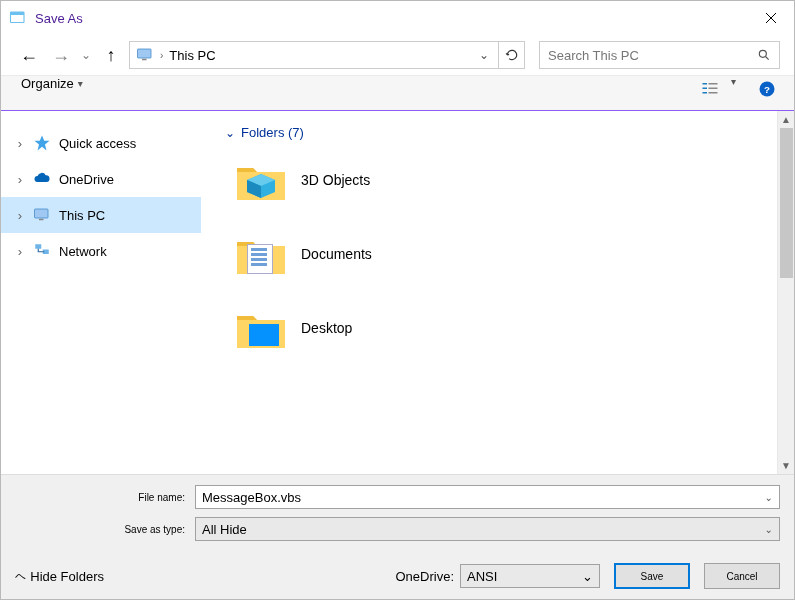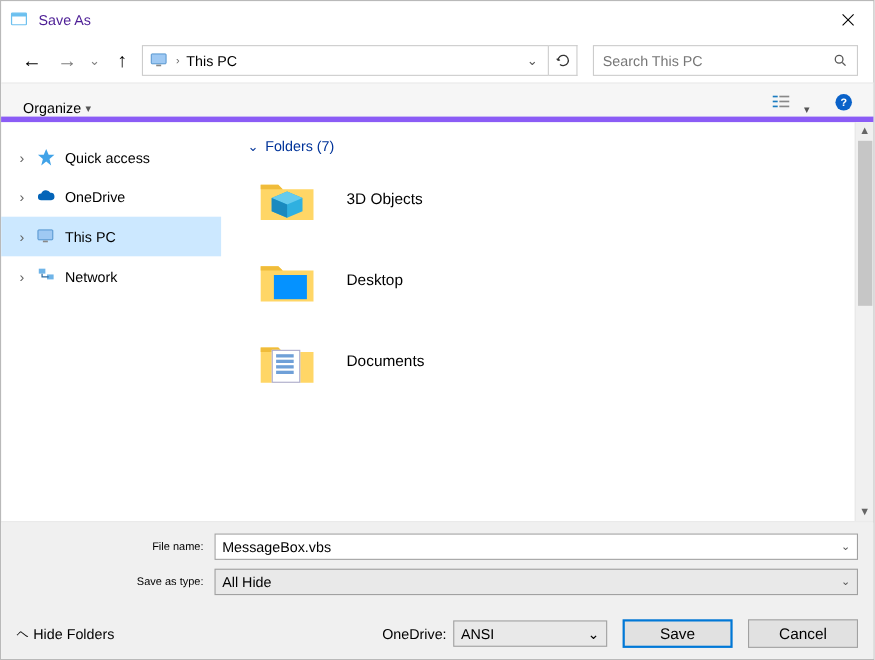--- a/index.html
+++ b/index.html
@@ -17,40 +17,40 @@
 .nav-arrow.recent { width: 14px; font-size: 12px;}
 .addressbar { flex: 0 0 370px; height: 28px; border:1px solid #ccc; display:flex; align-items:center; padding: 0 6px; gap:6px; position:relative; background:#fff;}
 .addressbar .crumb { color:#000; }
 .addressbar .expand { margin-left:auto; color:#555; width:16px; text-align:center; font-size:12px; }
 .refresh-btn { width:26px; height:28px; border:1px solid #ccc; border-left:none; display:flex; align-items:center; justify-content:center; font-size:14px; color:#333; margin-left:-4px; }
 .searchbar { flex:1; height:28px; border:1px solid #ccc; margin-left:10px; display:flex; align-items:center; padding:4px 8px; color:#777; background:#fff;}
 .searchbar span { flex:1; }
 .mag { width:14px; height:14px; }
 
 
-.toolbar { height: 36px; background:#f6f6f6; border-top:1px solid #eaeaea; border-bottom:5px solid #8b5cf6; display:flex; align-items:flex-end; padding:0 14px 0 20px; gap:8px;}
+.toolbar { height: 36px; background:#f6f6f6; border-top:1px solid #eaeaea; border-bottom:1px solid #8b5cf6; display:flex; align-items:flex-start; padding:0 14px 0 20px; gap:8px;}
 .toolbar .organize { color:#000; display:flex; align-items:center; gap:4px; }
 .toolbar .spacer { flex:1; }
 .toolbar .viewbtn { width:26px; height:26px; display:flex; align-items:center; justify-content:center;}
 .drop-caret { font-size:10px; color:#555; }
 
 
 .main { flex:1; display:flex; overflow:hidden; border-bottom:1px solid #ddd; }
 .tree { width: 200px; padding: 14px 0 0 0; }
 .tree-item { height: 36px; display:flex; align-items:center; gap:8px; padding-left: 14px; color:#000;}
 .tree-item.selected { background:#cce8ff; }
 .tree-item .chev { width:10px; text-align:center; color:#666; font-size:13px;}
 .tree-item svg { width:18px; height:18px; flex-shrink:0; }
 
 .content { flex:1; position:relative; display:flex; }
 .filearea { flex:1; padding:14px 0 0 24px; overflow:hidden; }
 .section-header { display:flex; align-items:center; gap:6px; color:#003399; font-size:13px; margin-bottom:10px; }
 .section-header .chev { font-size:12px; }
 .folder-list { display:flex; flex-direction:column; gap:14px; padding-left:10px;}
-.folder-item { display:flex; align-items:center; gap:28px; height:60px; }
+.folder-item { display:flex; align-items:center; gap:14px; height:60px; }
 .folder-icon { width:52px; height:48px; position:relative; }
 .folder-base { position:absolute; inset:0;}
 .overlay { position:absolute; }
 .overlay.cube { left:10px; top:16px; width:32px; height:28px; }
 .overlay.screen { left:14px; top:20px; width:30px; height:22px; background:#0592ff; }
 .overlay.doc { left:12px; top:14px; width:26px; height:30px; background:#fff; border:1px solid #aac; }
 .overlay.doc::after { content:""; position:absolute; left:3px; top:3px; width:16px; height:3px; background:#6fa0d8; box-shadow: 0 5px 0 #6fa0d8, 0 10px 0 #6fa0d8, 0 15px 0 #6fa0d8;}
 .overlay.arrow { left:20px; top:20px; width:26px; height:28px; }
 .folder-label { font-size:14px; color:#000; }
 
@@ -64,21 +64,21 @@
 .formrow { display:flex; align-items:center; }
 .formrow label { width: 180px; text-align:right; padding-right:10px; color:#000; font-size:10px;}
 .formrow .field { flex:1; height:24px; border:1px solid #a1a1a1; background:#fff; padding:0 6px; display:flex; align-items:center; position:relative;}
 .formrow .field.combo { background:#e9e9e9; justify-content:space-between;}
 .field .caret { font-size:10px; color:#555;}
 .buttonrow { display:flex; align-items:center; gap:14px; padding-top:14px;}
 .buttonrow .hide { display:flex; align-items:center; gap:4px; font-size:13px; color:#000;}
 .buttonrow .enc-wrap { margin-left:auto; display:flex; align-items:center; gap:6px;}
 .buttonrow .enc-wrap label { font-size:13px;}
 .enc-select { height:24px; width:140px; border:1px solid #a1a1a1; background:#e9e9e9; display:flex; align-items:center; justify-content:space-between; padding:0 6px;}
-.btn { width:100px; height:26px; border:1px solid #a1a1a1; background:#e1e1e1; display:flex; align-items:center; justify-content:center; font-size:14px;}
+.btn { width:76px; height:26px; border:1px solid #a1a1a1; background:#e1e1e1; display:flex; align-items:center; justify-content:center; font-size:10px;}
 .btn.primary { border:2px solid #0078d7; background:#e1e1e1;}
 </style>
 </head>
 <body>
 
 <div class="titlebar">
   <svg width="18" height="18" viewBox="0 0 24 24">
     <rect x="2" y="4" width="18" height="14" rx="1" fill="#fff" stroke="#6cc0ef" stroke-width="1.5"></rect>
     <rect x="2" y="4" width="18" height="4" fill="#6cc0ef"></rect>
   </svg>
@@ -200,34 +200,34 @@
           </div>
           <span class="folder-label">3D Objects</span>
         </div>
 
         <div class="folder-item">
           <div class="folder-icon">
             <svg class="folder-base" viewBox="0 0 52 48">
                 <path d="M2 12 L2 44 L50 44 L50 16 L22 16 L18 12 Z" fill="#ffd666"></path>
                 <path d="M2 12 L18 12 L22 16 L2 16 Z" fill="#f0bc3a"></path>
               </svg>
-            <div class="overlay screen"></div>
+            <div class="overlay doc"></div>
           </div>
-          <span class="folder-label">Desktop</span>
+          <span class="folder-label">Documents</span>
         </div>
 
         <div class="folder-item">
           <div class="folder-icon">
             <svg class="folder-base" viewBox="0 0 52 48">
                 <path d="M2 12 L2 44 L50 44 L50 16 L22 16 L18 12 Z" fill="#ffd666"></path>
                 <path d="M2 12 L18 12 L22 16 L2 16 Z" fill="#f0bc3a"></path>
               </svg>
-            <div class="overlay doc"></div>
+            <div class="overlay screen"></div>
           </div>
-          <span class="folder-label">Documents</span>
+          <span class="folder-label">Desktop</span>
         </div>
 
 
       </div>
     </div>
     <div class="vscroll">
       <div class="up">▲</div>
       <div class="thumb"></div>
       <div class="down">▼</div>
     </div>

